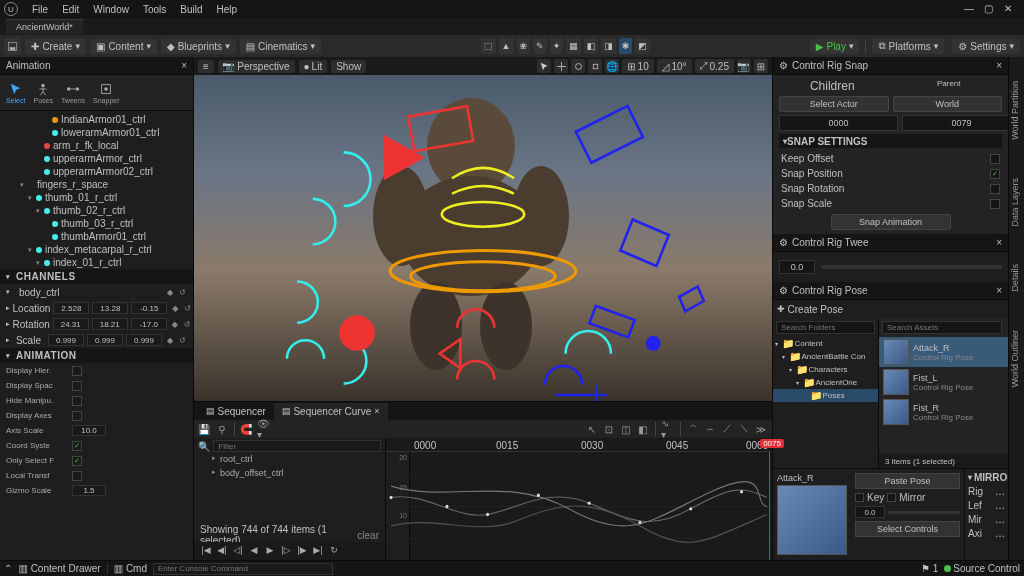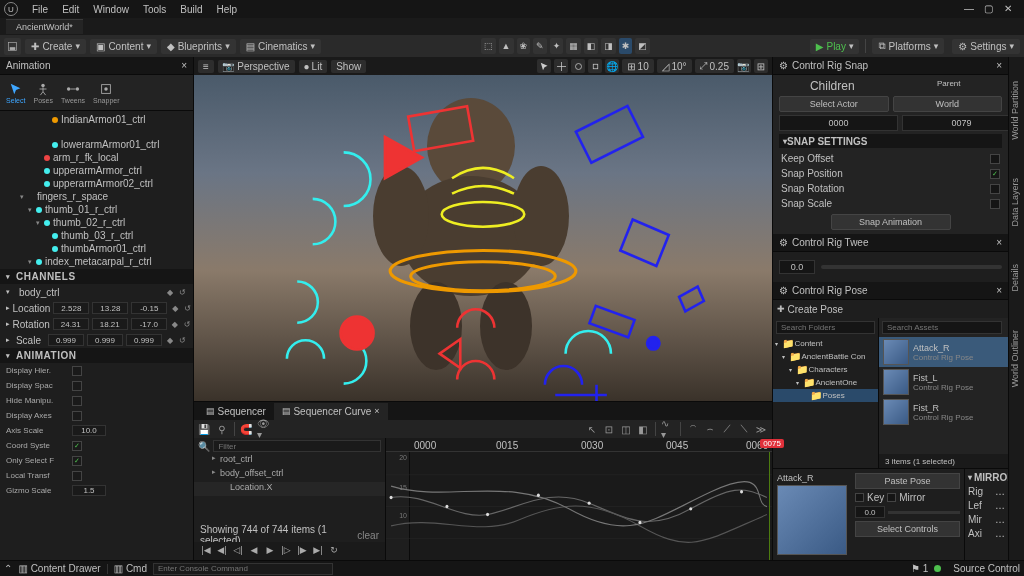--- a/index.html
+++ b/index.html
@@ -126,21 +126,21 @@
 .kv{display:flex;align-items:center;gap:3px;font-size:8px}
 .kv .chk{width:9px;height:9px;background:#151515;border:1px solid #444}
 .kv input{width:30px;height:12px;background:#151515;border:1px solid #333;text-align:center;font-size:8px}
 .mirror{width:44px;border-left:1px solid #0a0a0a;padding:3px;display:flex;flex-direction:column;gap:3px}
 .mirror .hdr{font-size:8px;font-weight:bold;display:flex;align-items:center;gap:2px}
 .mirror .row{display:flex;align-items:flex-start;justify-content:space-between;font-size:8px;color:#aaa}
 .bottombar{height:16px;background:#151515;display:flex;align-items:center;padding:0 4px;gap:6px;border-top:1px solid #0a0a0a;font-size:9px}
 .bottombar .sep{width:1px;height:10px;background:#333}
 .bottombar input{flex:0 0 180px;height:12px;background:#1a1a1a;border:1px solid #333;color:#888;font-size:8px;padding:0 4px}
 .bottombar .right{margin-left:auto;display:flex;align-items:center;gap:6px}
-.sc{display:flex;align-items:center;gap:12px}
+.sc{display:flex;align-items:center;gap:2px}
 .sc .d{width:7px;height:7px;border-radius:50%;background:#4ec04e}
 </style>
 </head>
 <body>
 
 <div class="menubar">
   <span class="logo">U</span>
   <span class="mitem">File</span>
   <span class="mitem">Edit</span>
   <span class="mitem">Window</span>
@@ -226,21 +226,21 @@
           </svg>
           <span class="lbl">Snapper</span>
         </div>
     </div>
     <div class="tree" id="tree">
         <div class="tree-row" style="padding-left: 44px;">
           <span class="arrow"></span>
           <span class="dot orange"></span>
           <span>IndianArmor01_ctrl</span>
         </div>
-        <div class="tree-row" style="padding-left: 44px; margin-top: 12px;">
+        <div class="tree-row" style="padding-left: 44px;">
           <span class="arrow"></span>
           <span class="dot cyan"></span>
           <span>lowerarmArmor01_ctrl</span>
         </div>
         <div class="tree-row" style="padding-left: 36px;">
           <span class="arrow"></span>
           <span class="dot red"></span>
           <span>arm_r_fk_local</span>
         </div>
         <div class="tree-row" style="padding-left: 36px;">
@@ -493,21 +493,20 @@
       </div>
       <div class="seq-body">
         <div class="seq-left">
           <div class="seq-filter">
               <span style="color:#888;margin-right:3px">🔍</span>
               <input placeholder="Filter" style="">
             </div>
           <div class="seq-tracks" id="seqtracks">
               <div class="trk" style="padding-left: 18px;"><span class="arrow">▸</span>root_ctrl</div>
               <div class="trk" style="padding-left: 18px;"><span class="arrow">▸</span>body_offset_ctrl</div>
-              <div class="trk hl" style="padding-left: 28px;"><span class="arrow"></span>Location.X</div>
             </div>
           <div class="seq-status">
               <span>Showing 744 of 744 items (1 selected)</span>
               <span style="color:#888">clear</span>
             </div>
           <div class="seq-transport">
             <span class="tc">|◀</span>
             <span class="tc">◀|</span>
             <span class="tc">◁|</span>
             <span class="tc">◀</span>

